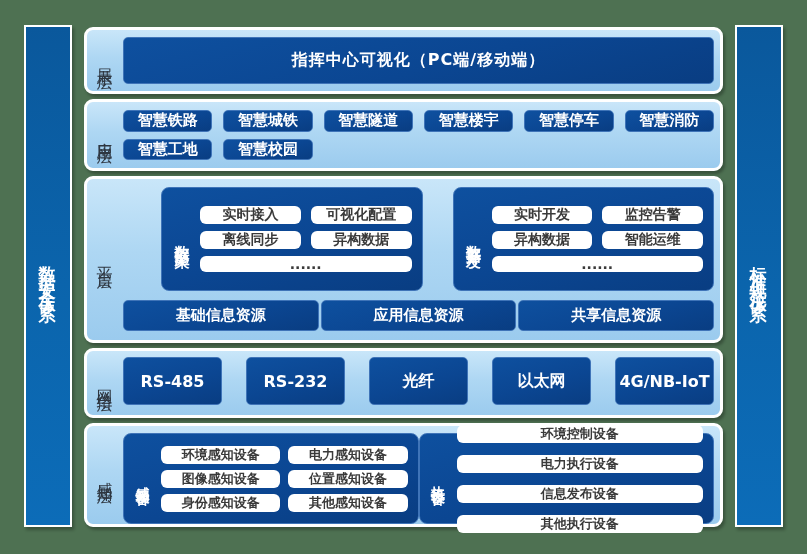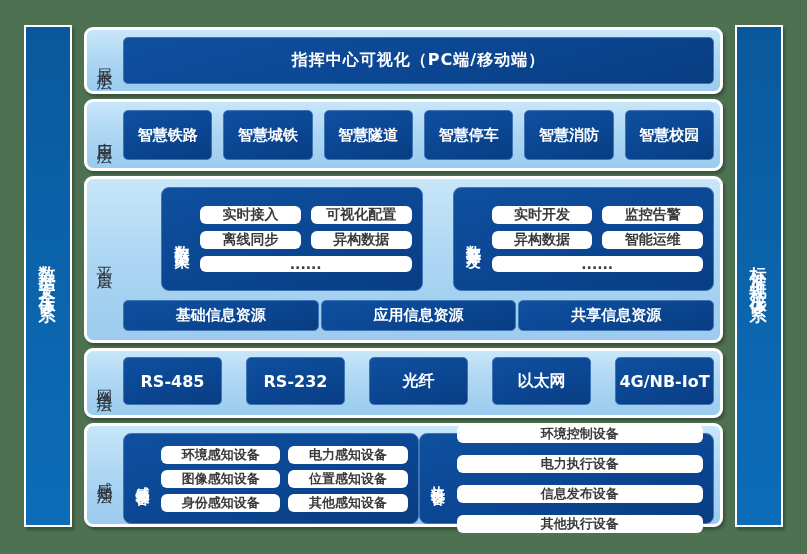--- a/index.html
+++ b/index.html
@@ -130,22 +130,24 @@
     </section>
 
     <section class="panel p-app">
       <div class="layer-label">
         <span>应用层</span>
       </div>
       <div class="panel-body">
         <div class="navy app-btn">智慧铁路</div>
         <div class="navy app-btn">智慧城铁</div>
         <div class="navy app-btn">智慧隧道</div>
+        <div class="navy app-btn">智慧楼宇</div>
         <div class="navy app-btn">智慧停车</div>
         <div class="navy app-btn">智慧消防</div>
+        <div class="navy app-btn">智慧工地</div>
         <div class="navy app-btn">智慧校园</div>
       </div>
     </section>
 
     <section class="panel p-platform">
       <div class="layer-label">
         <span>平台层</span>
       </div>
       <div class="panel-body">
         <div class="groups-row">

